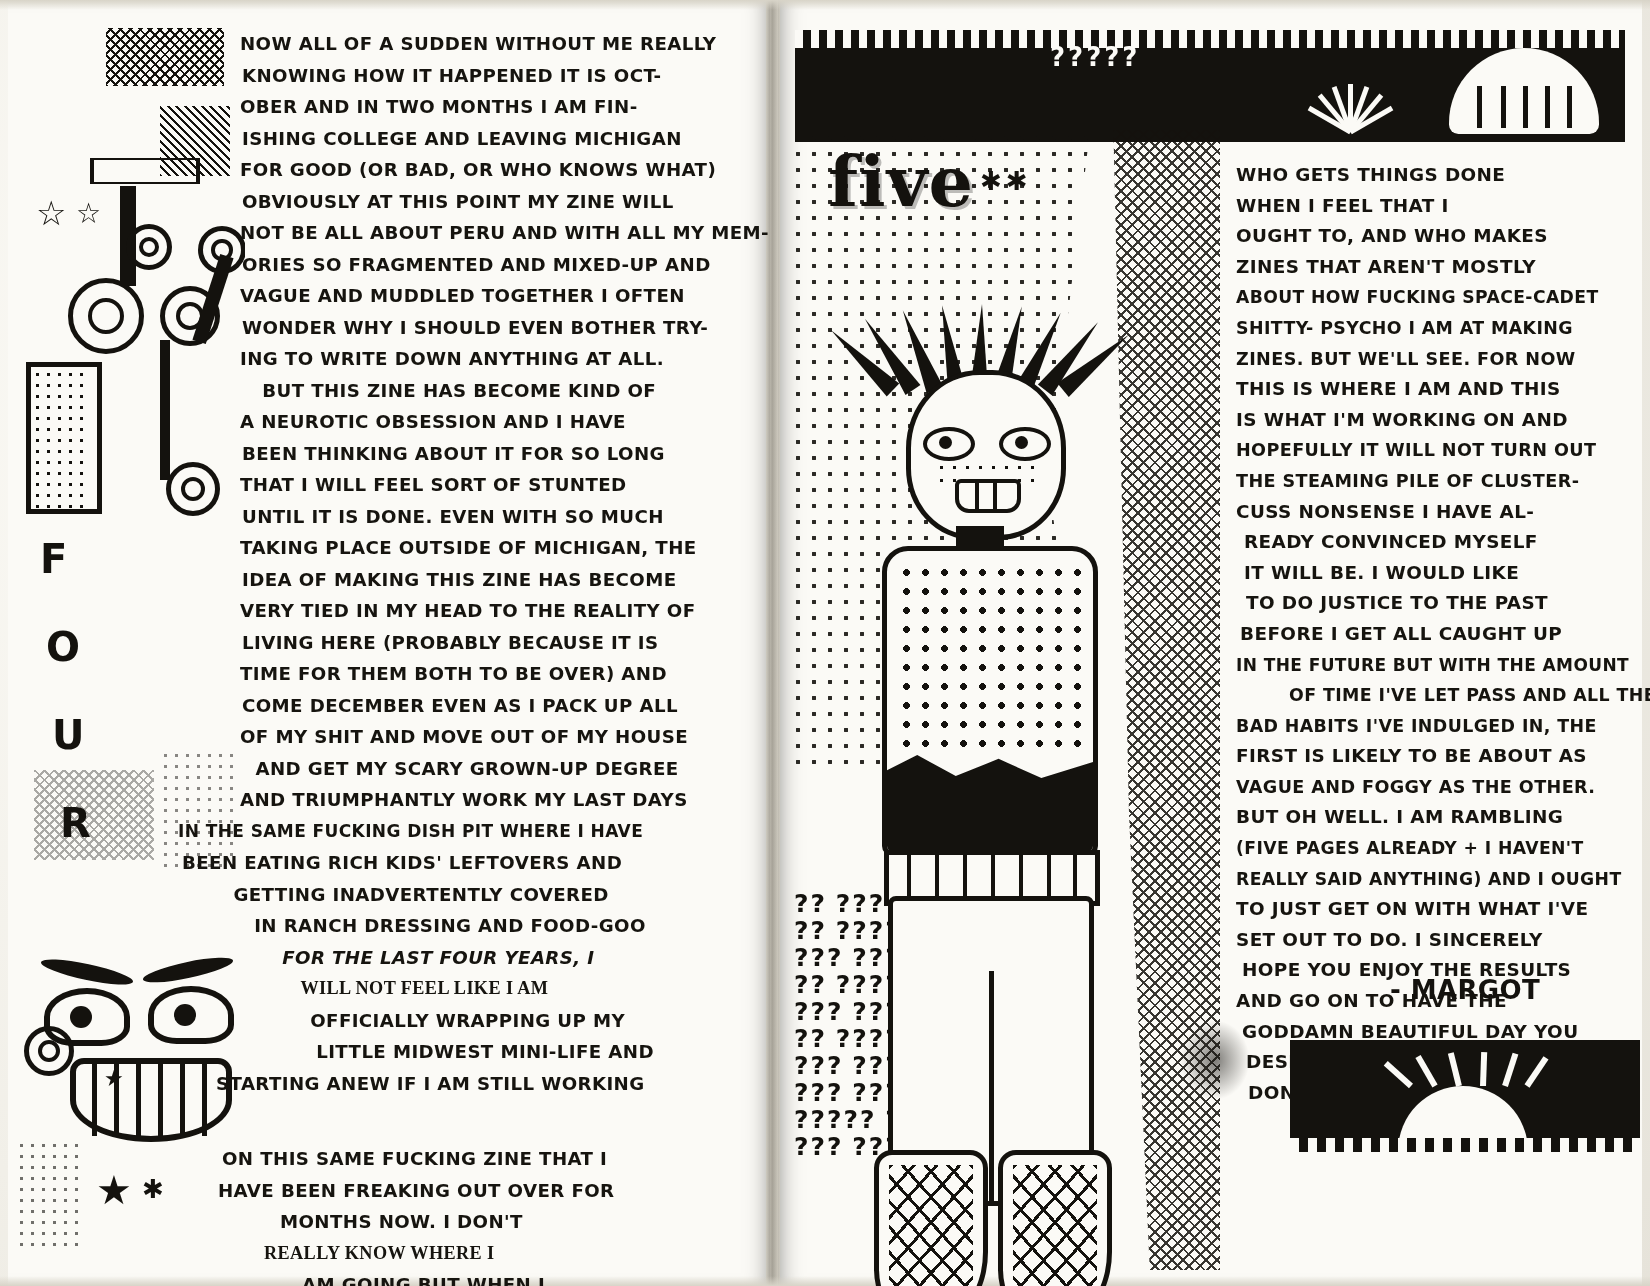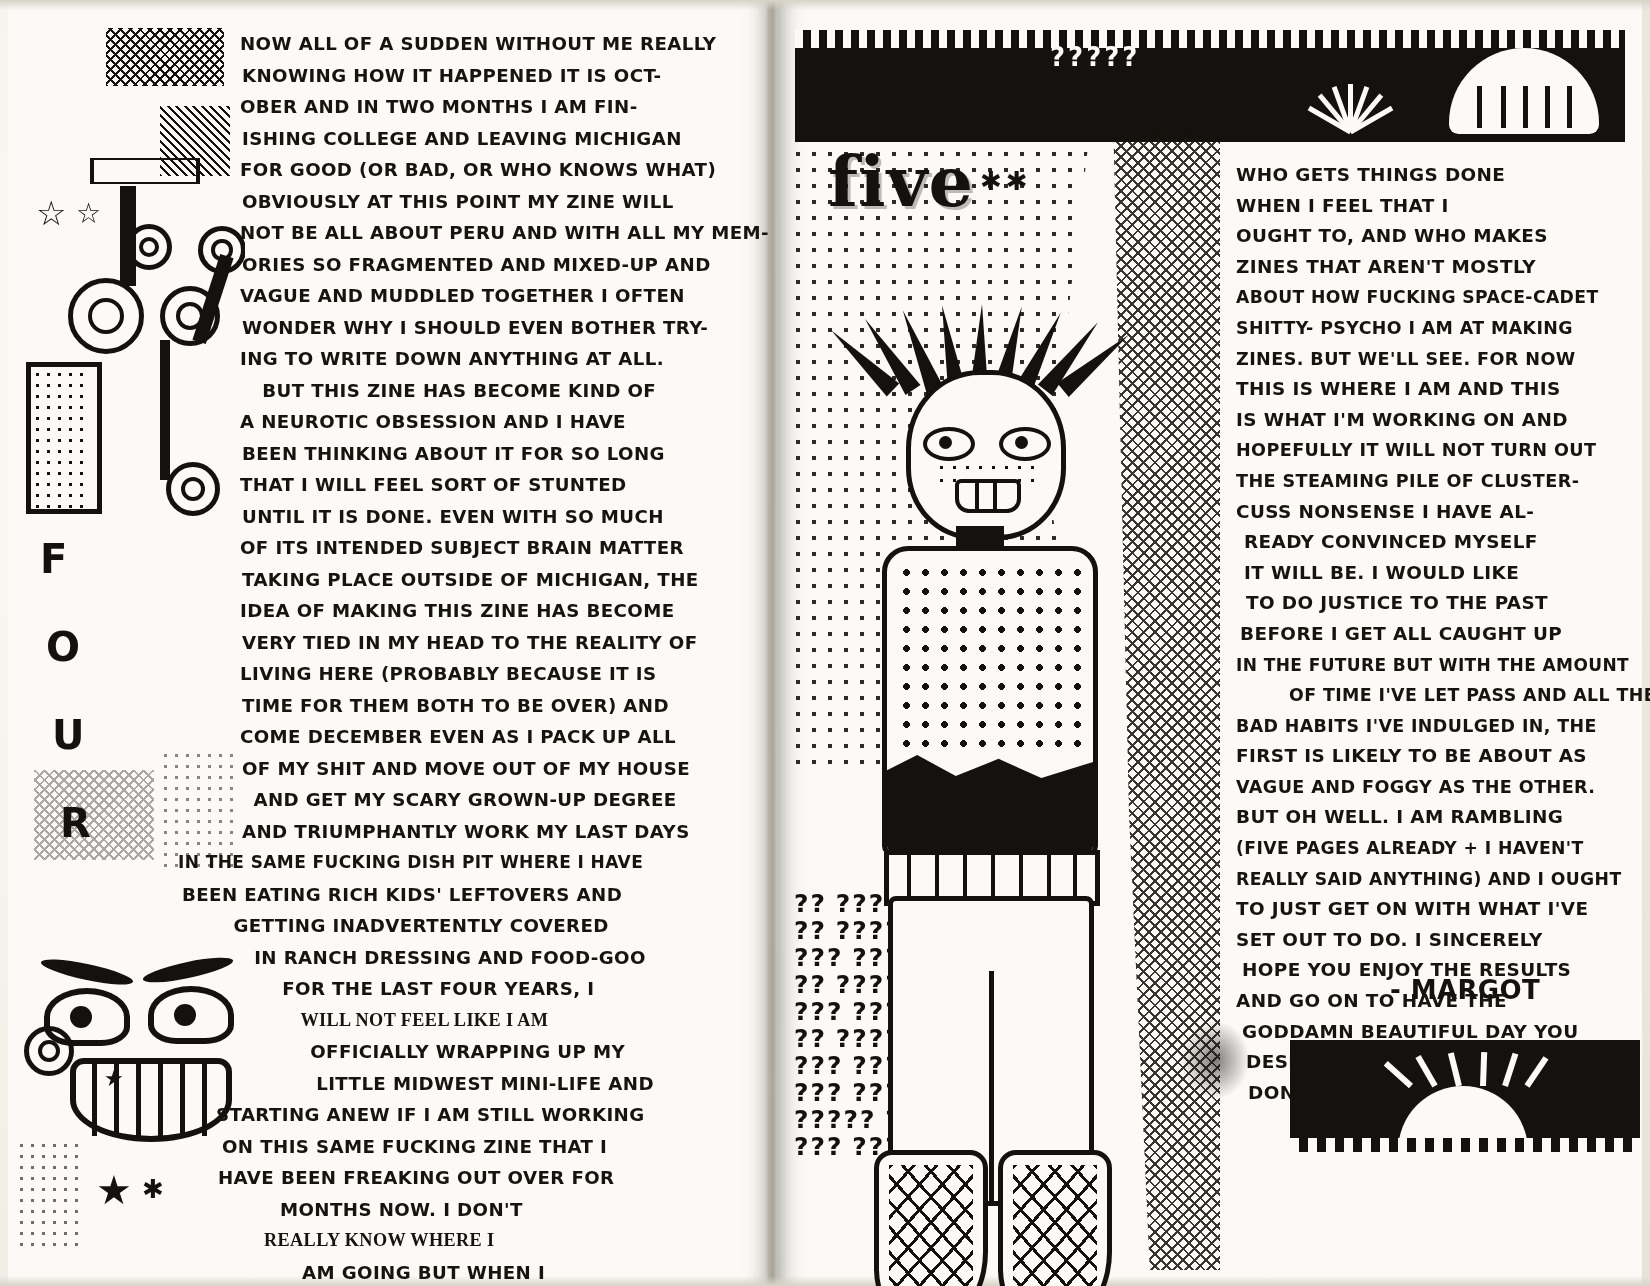--- a/index.html
+++ b/index.html
@@ -551,40 +551,39 @@
     <span class="ln">NOT BE ALL ABOUT PERU AND WITH ALL MY MEM-</span>
     <span class="ln">ORIES SO FRAGMENTED AND MIXED-UP AND</span>
     <span class="ln">VAGUE AND MUDDLED TOGETHER I OFTEN</span>
     <span class="ln">WONDER WHY I SHOULD EVEN BOTHER TRY-</span>
     <span class="ln">ING TO WRITE DOWN ANYTHING AT ALL.</span>
     <span class="ln">   BUT THIS ZINE HAS BECOME KIND OF</span>
     <span class="ln">A NEUROTIC OBSESSION AND I HAVE</span>
     <span class="ln">BEEN THINKING ABOUT IT FOR SO LONG</span>
     <span class="ln">THAT I WILL FEEL SORT OF STUNTED</span>
     <span class="ln">UNTIL IT IS DONE. EVEN WITH SO MUCH</span>
-    <span class="ln">OF ITS INTENDED SUBJECT BRAIN MATTER</span>
     <span class="ln">TAKING PLACE OUTSIDE OF MICHIGAN, THE</span>
     <span class="ln">IDEA OF MAKING THIS ZINE HAS BECOME</span>
     <span class="ln">VERY TIED IN MY HEAD TO THE REALITY OF</span>
     <span class="ln">LIVING HERE (PROBABLY BECAUSE IT IS</span>
     <span class="ln">TIME FOR THEM BOTH TO BE OVER) AND</span>
     <span class="ln">COME DECEMBER EVEN AS I PACK UP ALL</span>
     <span class="ln">OF MY SHIT AND MOVE OUT OF MY HOUSE</span>
     <span class="ln">  AND GET MY SCARY GROWN-UP DEGREE</span>
     <span class="ln">AND TRIUMPHANTLY WORK MY LAST DAYS</span>
     <span class="ln" style="margin-left:-62px;font-size:17px;">IN THE SAME FUCKING DISH PIT WHERE I HAVE</span>
     <span class="ln" style="margin-left:-58px;">BEEN EATING RICH KIDS' LEFTOVERS AND</span>
     <span class="ln" style="margin-left:-20px;">  GETTING INADVERTENTLY COVERED</span>
     <span class="ln" style="margin-left:-6px;">   IN RANCH DRESSING AND FOOD-GOO</span>
-    <span class="ln" style="margin-left:22px;">   FOR THE LAST FOUR YEARS, I</span>
+    <span class="ln" style="margin-left:22px;font-style:italic;">   FOR THE LAST FOUR YEARS, I</span>
     <span class="ln" style="margin-left:46px;font-family:Liberation Serif, serif;">   WILL NOT FEEL LIKE I AM</span>
     <span class="ln" style="margin-left:50px;">   OFFICIALLY WRAPPING UP MY</span>
     <span class="ln" style="margin-left:56px;">   LITTLE MIDWEST MINI-LIFE AND</span>
     <span class="ln" style="margin-left:-24px;">STARTING ANEW IF I AM STILL WORKING</span>
-    <span class="ln" style="margin-left:-18px;">ON THIS SAME FUCKING ZINE THAT I</span>
+    <span class="ln" style="margin-left:-18px;margin-top:44px;">ON THIS SAME FUCKING ZINE THAT I</span>
     <span class="ln" style="margin-left:-22px;">HAVE BEEN FREAKING OUT OVER FOR</span>
     <span class="ln" style="margin-left:40px;">MONTHS NOW. I DON'T</span>
     <span class="ln" style="margin-left:24px;font-family:Liberation Serif, serif;">REALLY KNOW WHERE I</span>
     <span class="ln" style="margin-left:62px;">AM GOING BUT WHEN I</span>
 
   </div>
 
   <div class="banner">
     <div class="strip"></div>
     <div class="qmarks">?????</div>

